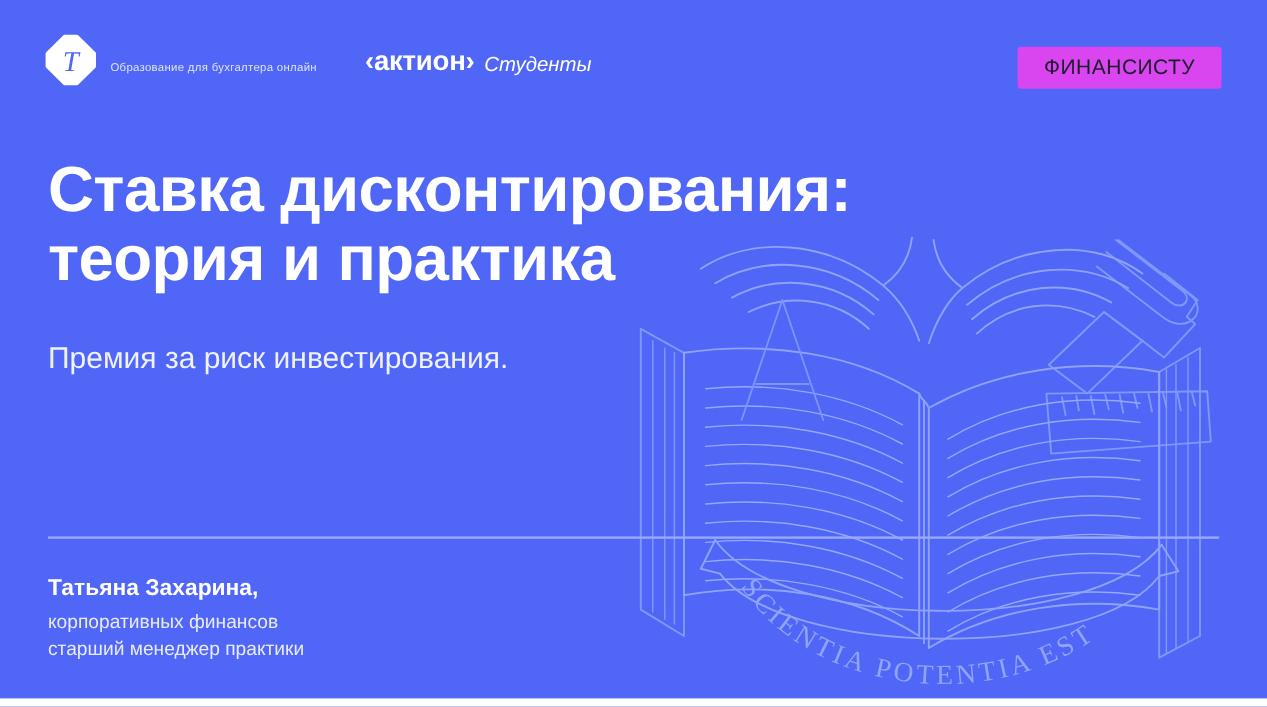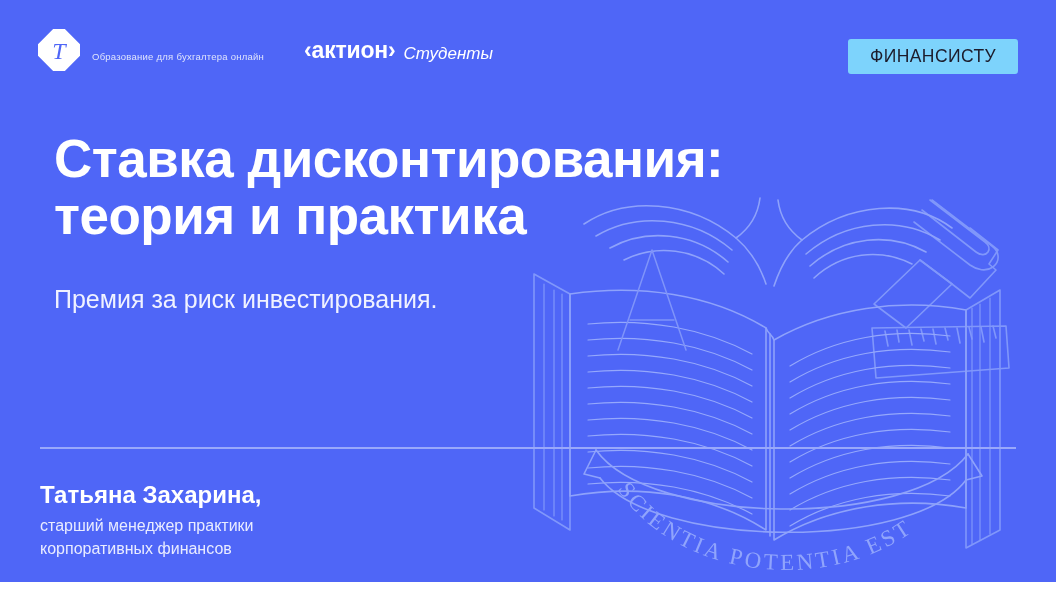--- a/index.html
+++ b/index.html
@@ -114,38 +114,37 @@
   }
 
   .audience-badge {
     position: absolute;
     right: 38px;
     top: 39px;
     height: 35px;
     display: flex;
     align-items: center;
     padding: 0 22px;
-    background: #7dd3fc;
+    background: #d946ef;
     border-radius: 3px;
     box-sizing: border-box;
   }
   .audience-badge span {
     font-size: 17.5px;
     color: #1c1c2b;
     letter-spacing: .4px;
     white-space: nowrap;
   }
 
   
   .content {
     position: absolute;
     left: 40px;
     top: 130px;
     right: 40px;
-    margin-left: 14px;
   }
 
   .slide-title {
     font-size: 53px;
     font-weight: 700;
     color: #ffffff;
     line-height: 1.08;
     letter-spacing: -0.5px;
     margin: 0;
     max-width: 880px;
@@ -170,21 +169,21 @@
     background: #99a8fb;
   }
 
   .presenter {
     position: absolute;
     left: 40px;
     top: 478px;
     line-height: 1.42;
   }
   .presenter-name {
-    font-size: 24px;
+    font-size: 19px;
     font-weight: 700;
     color: #ffffff;
     margin: 0 0 3px 0;
   }
   .presenter-role {
     font-size: 16px;
     color: #e9ecff;
     font-weight: 400;
   }
   .presenter-role .r-line { display: block; }
@@ -327,19 +326,19 @@
     <p class="slide-subtitle">
       <span class="s-line">Премия за риск инвестирования.</span>
     </p>
   </div>
 
   <div class="divider"></div>
 
   <div class="presenter">
     <div class="presenter-name">Татьяна Захарина,</div>
     <div class="presenter-role">
+      <span class="r-line">корпоративных финансов</span>
       <span class="r-line">старший менеджер практики</span>
-      <span class="r-line">корпоративных финансов</span>
     </div>
   </div>
 
   <div class="bottom-strip"></div>
 </div>
 
 </body></html>

